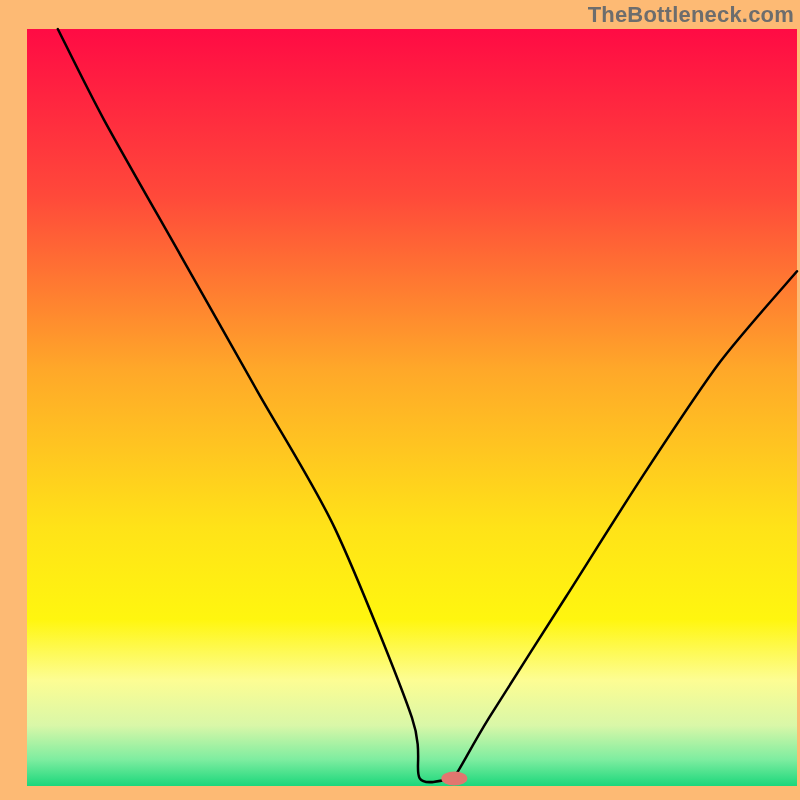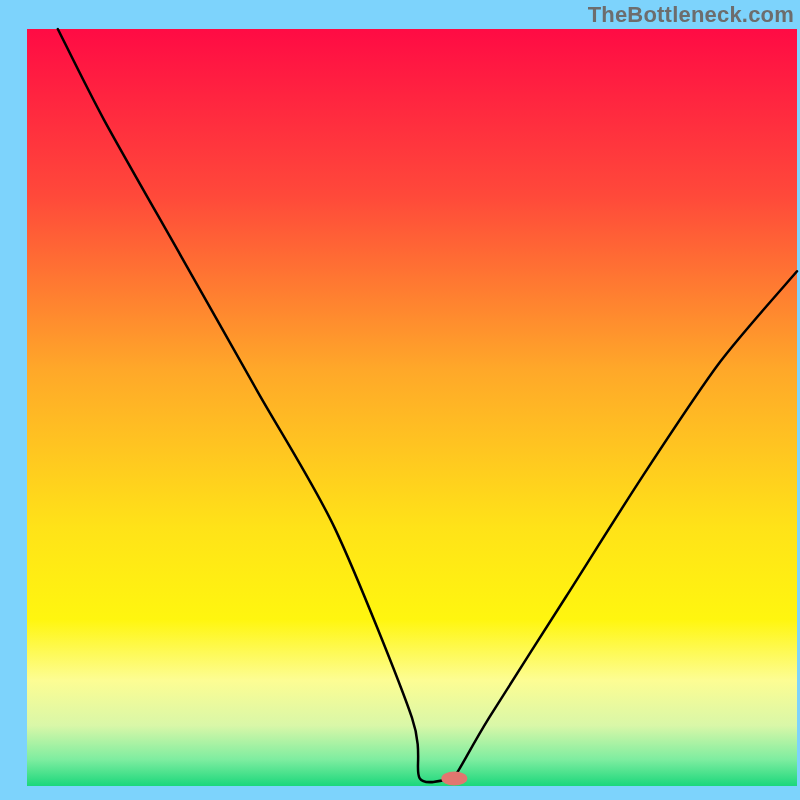--- a/index.html
+++ b/index.html
@@ -7,21 +7,21 @@
     padding: 0;
     width: 800px;
     height: 800px;
     background: #000;
     overflow: hidden;
   }
   .chart-container {
     position: relative;
     width: 800px;
     height: 800px;
-    background: #7dd3fc;
+    background: #fdba74;
   }
   .attribution {
     position: absolute;
     top: 2px;
     right: 6px;
     font-family: Arial, Helvetica, sans-serif;
     font-size: 22px;
     font-weight: bold;
     color: #6d6d6d;
     letter-spacing: 0.2px;

